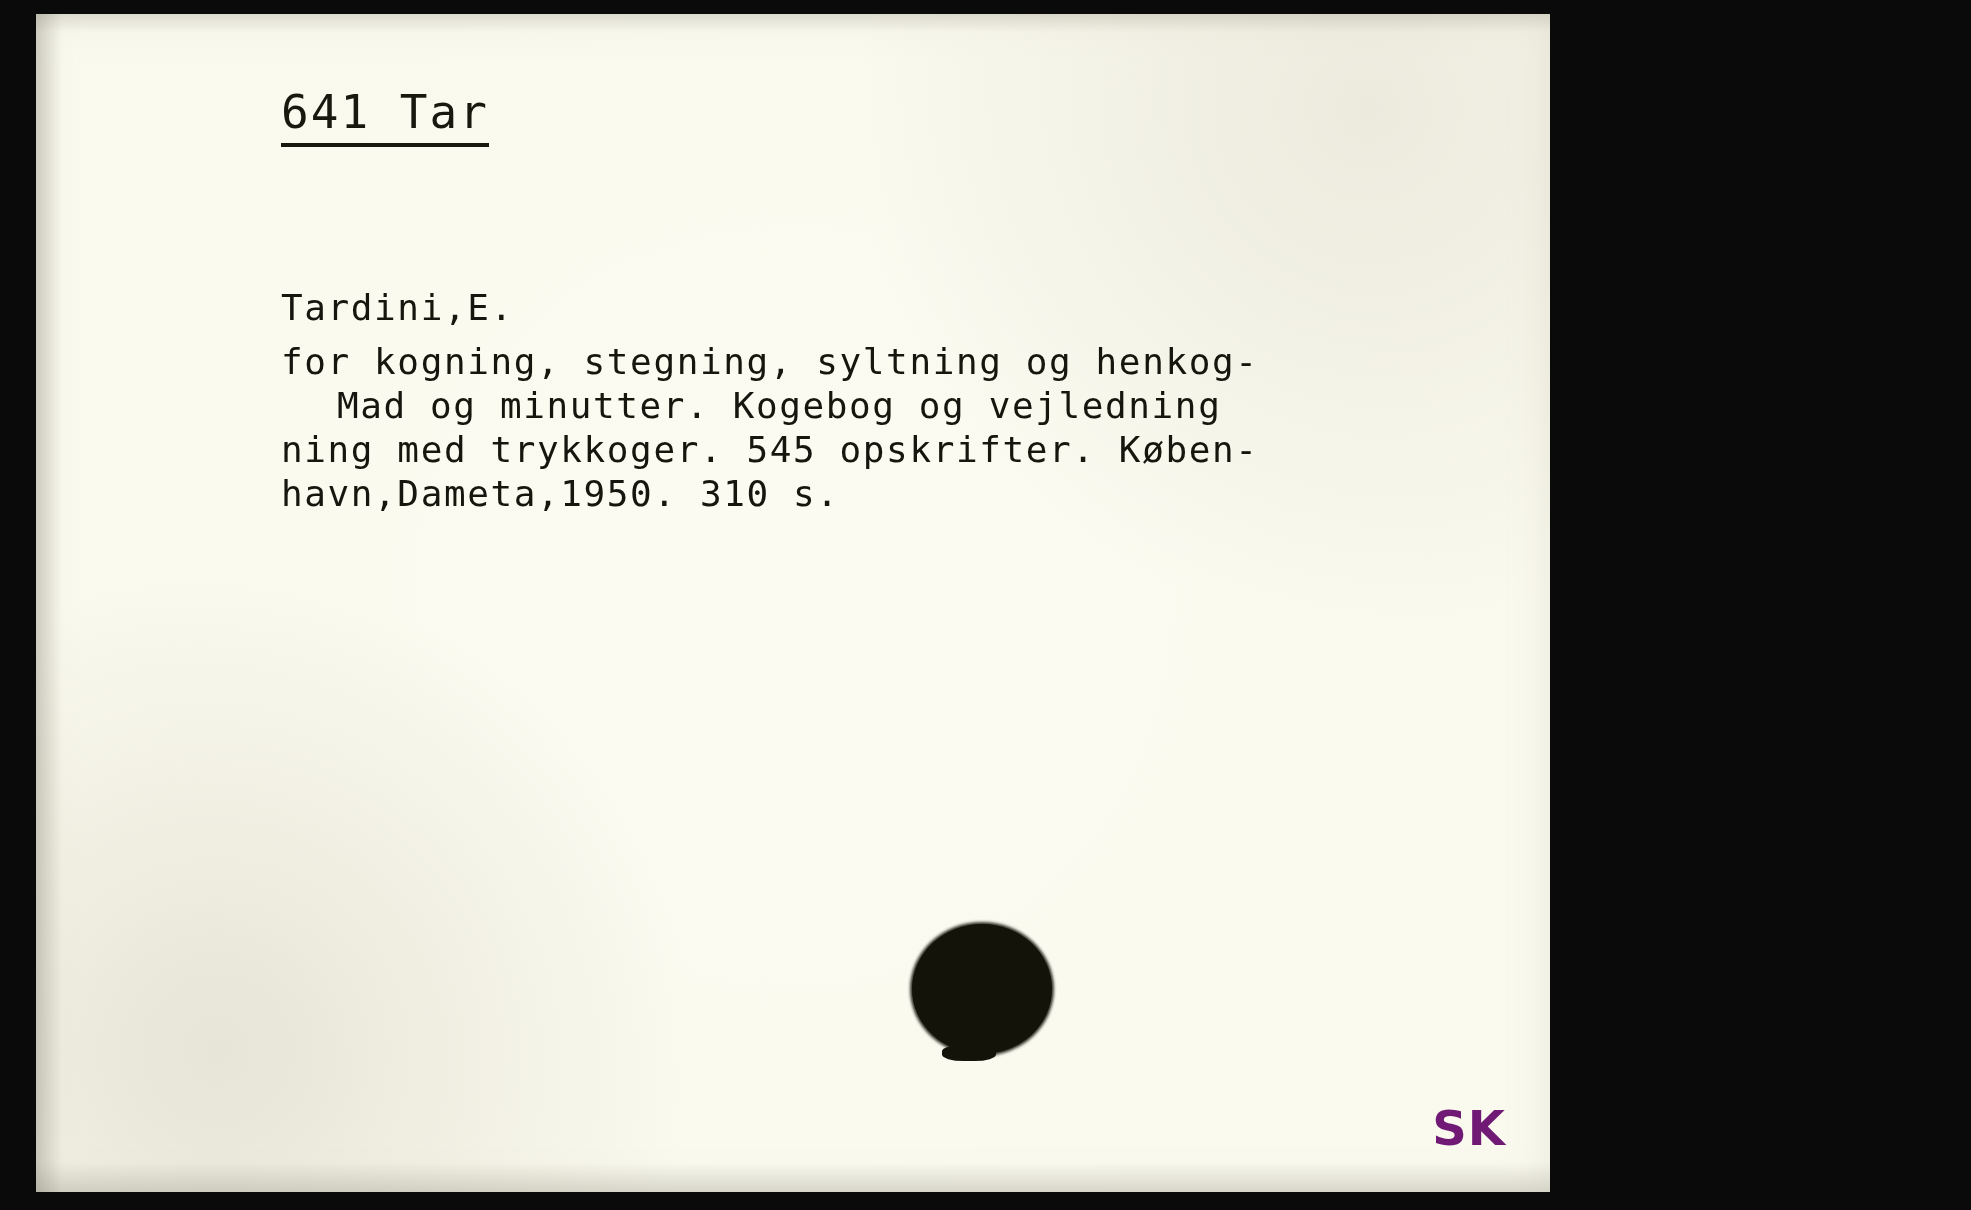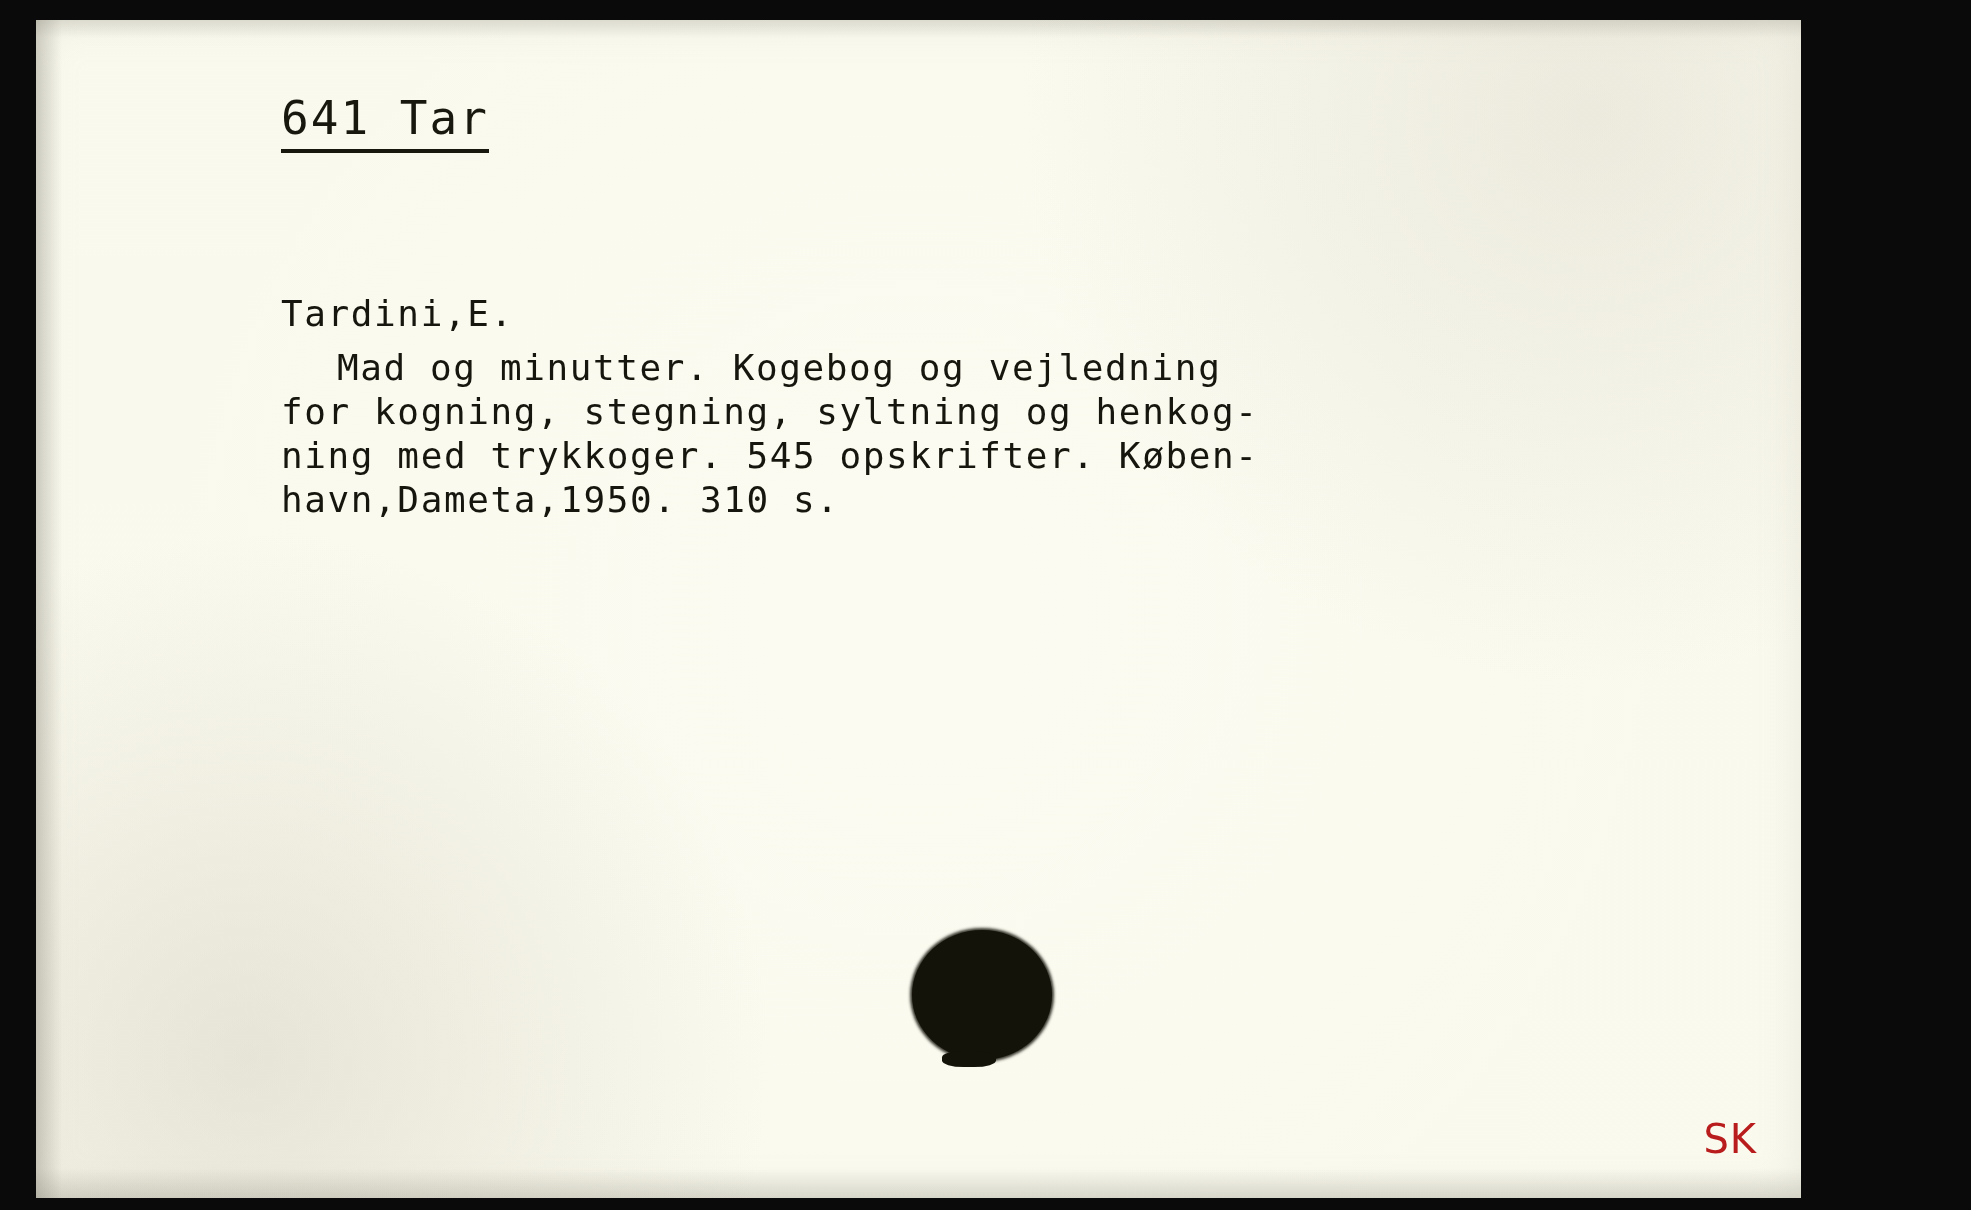--- a/index.html
+++ b/index.html
@@ -18,22 +18,22 @@
     position: relative;
     width: 1971px;
     height: 1210px;
     background: #0a0a0a;
   }
 
   
   .card {
     position: absolute;
     left: 36px;
-    top: 20px;
-    width: 1765px;
+    top: 14px;
+    width: 1514px;
     height: 1178px;
     background: #fbfaef;
     box-shadow: inset 0 0 40px rgba(180,178,160,0.25);
   }
 
   
   .grain {
     position: absolute;
     inset: 0;
     pointer-events: none;
@@ -117,44 +117,44 @@
     background: #141309;
     border-radius: 40%;
   }
 
   
   .sk-stamp {
     position: absolute;
     right: 44px;
     bottom: 36px;
     font-family: "DejaVu Sans", sans-serif;
-    font-weight: normal;
-    font-size: 40px;
+    font-weight: bold;
+    font-size: 48px;
     letter-spacing: 1px;
-    color: #b91c1c;
+    color: #701a75;
   }
 </style>
 </head>
 <body>
 
 <div class="scan-frame">
 
   <div class="card">
 
     <div class="grain"></div>
     <div class="edge-shade-left"></div>
     <div class="edge-shade-top"></div>
     <div class="edge-shade-bottom"></div>
 
     <div class="call-number">641 Tar</div>
 
     <div class="entry">
       <p class="author">Tardini,E.</p>
+      <p class="body-line">for kogning, stegning, syltning og henkog-</p>
       <p class="body-line first">Mad og minutter. Kogebog og vejledning</p>
-      <p class="body-line">for kogning, stegning, syltning og henkog-</p>
       <p class="body-line">ning med trykkoger. 545 opskrifter. Køben-</p>
       <p class="body-line">havn,Dameta,1950. 310 s.</p>
     </div>
 
     <div class="punch-hole">
       <div class="nick"></div>
     </div>
 
     <div class="sk-stamp">SK</div>
 

